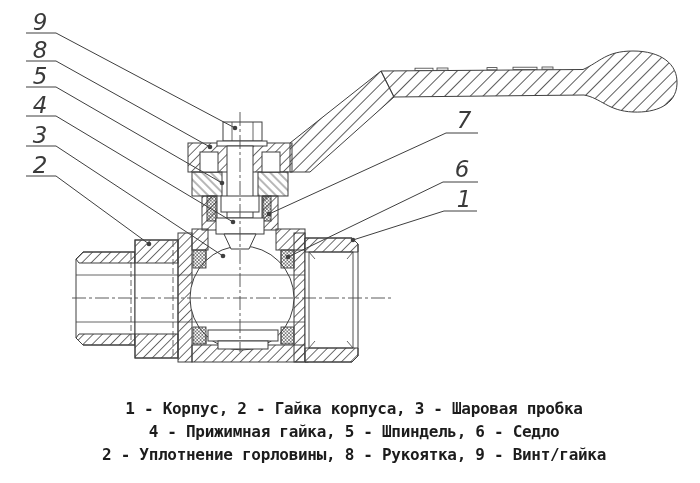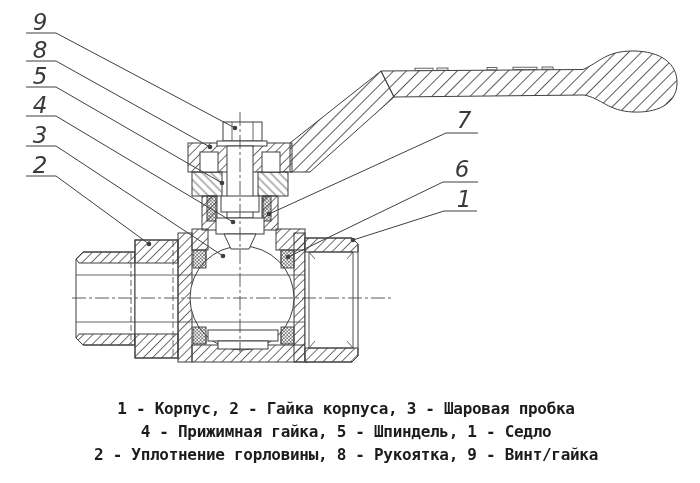--- a/index.html
+++ b/index.html
@@ -1,20 +1,20 @@
 <!DOCTYPE html>
 <html><head>
 <meta charset="utf-8">
 <style>
   html,body{margin:0;padding:0;background:#ffffff;}
   #stage{position:relative;width:700px;height:483px;background:#fff;overflow:hidden;
          font-family:"DejaVu Sans",sans-serif;}
   #drawing{position:absolute;left:0;top:0;}
   .co-num{font-family:"DejaVu Sans",sans-serif;font-style:italic;font-size:23px;fill:#3a3a3a;}
-  #legend{position:absolute;left:8px;top:397px;width:676px;text-align:center;
+  #legend{position:absolute;left:16px;top:397px;width:676px;text-align:center;
           font-family:"DejaVu Sans Mono",monospace;font-weight:600;font-size:16px;
           line-height:23px;color:#1c1c1c;letter-spacing:-0.3px;}
 </style>
 </head>
 <body>
 
 <div id="stage">
 
   <svg id="drawing" width="700" height="483" viewBox="0 0 700 483">
     <defs>
@@ -179,16 +179,16 @@
           <line x1="444" y1="211" x2="477" y2="211" stroke="#3f3f3f" stroke-width="1"></line>
           <line x1="444" y1="211" x2="353" y2="240" stroke="#3f3f3f" stroke-width="1"></line>
           <circle cx="353" cy="240" r="2.3" fill="#3f3f3f"></circle>
           <text class="co-num" x="464" y="207" text-anchor="middle">1</text>
         </g>
       </g>
   </svg>
 
   <div id="legend">
     <div>1 - Корпус, 2 - Гайка корпуса, 3 - Шаровая пробка</div>
-    <div>4 - Прижимная гайка, 5 - Шпиндель, 1 - Седло</div>
+    <div>4 - Прижимная гайка, 5 - Шпиндель, 6 - Седло</div>
     <div>2 - Уплотнение горловины, 8 - Рукоятка, 9 - Винт/гайка</div>
   </div>
 </div>
 
 </body></html>

